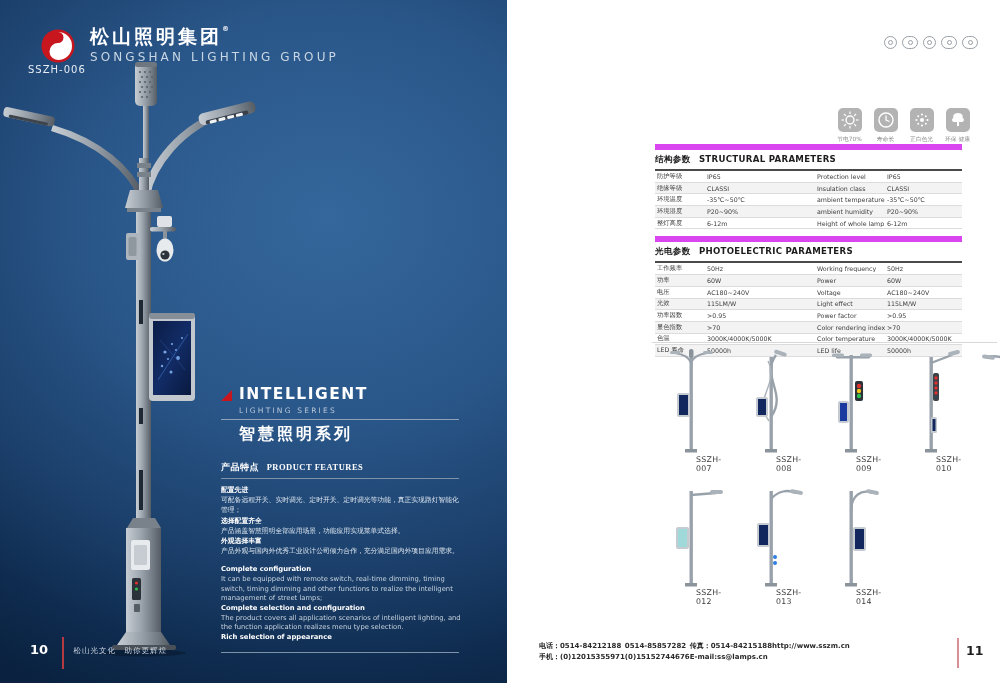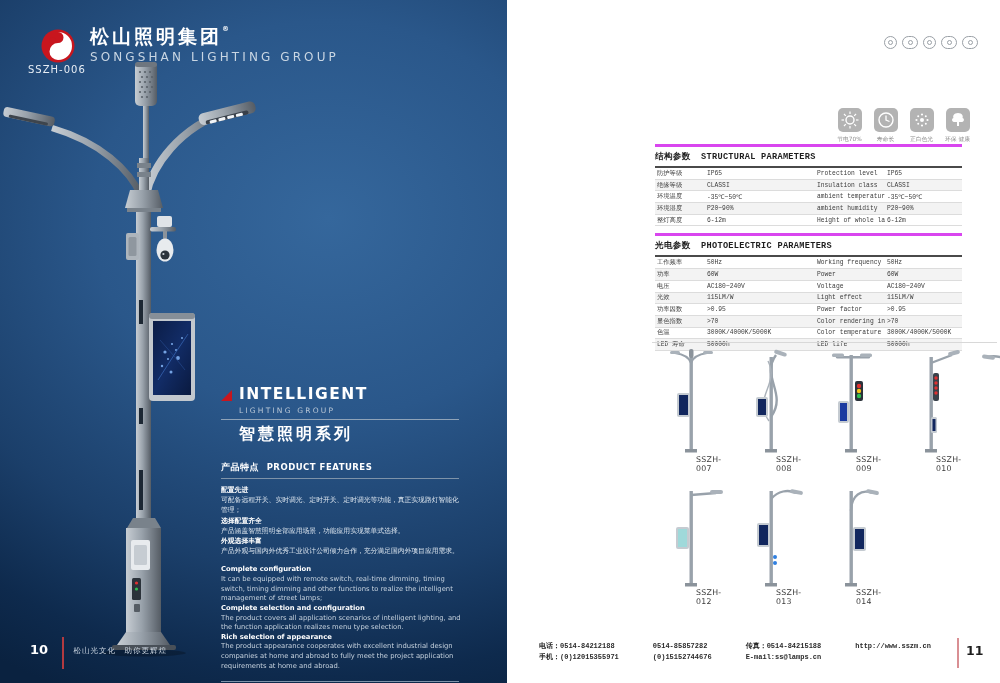--- a/index.html
+++ b/index.html
@@ -24,21 +24,21 @@
   .series-col { position:absolute; left:221px; top:385px; width:254px; }
   .series-title-row { display:flex; align-items:flex-end; }
   .tri-red { width:0; height:0; border-bottom:11px solid #c8161e; border-left:11px solid transparent; margin-right:7px; margin-bottom:2px; }
   .series-en { color:#fff; font-size:15.5px; font-weight:bold; letter-spacing:1.5px; }
   .series-sub { color:#b9c7d6; font-size:7.5px; letter-spacing:2.2px; margin:3px 0 0 18px; }
   .series-line { height:1px; background:#8fa3b8; margin:4px 0 4px 0; width:238px; }
   .series-cn { color:#fff; font-size:16px; font-weight:bold; letter-spacing:3px; margin-left:18px; }
 
   .features { margin-top:16px; margin-left:0; width:244px; }
   .feat-head { font-size:9px; font-weight:bold; color:#fff; letter-spacing:.5px; }
-  .feat-head .en { font-size:8.5px; margin-left:4px; }
+  .feat-head .en { font-size:8.5px; margin-left:4px;font-family:Liberation Serif, serif; }
   .feat-underline { height:1px; background:#7e93a9; width:238px; margin:4px 0 6px 0; }
   .feat-cn p.t, .feat-en p.t { font-weight:bold; color:#fff; }
   .feat-cn p { font-size:6.8px; line-height:1.5; color:#dde6ef; }
   .feat-en { margin-top:9px; }
   .feat-en p { font-size:6.8px; line-height:1.42; color:#c6d2de; }
   .feat-endline { height:1px; background:#7e93a9; width:238px; margin-top:10px; }
 
   .left-footer { position:absolute; left:30px; top:637px; display:flex; align-items:flex-start; }
   .pageno-left { color:#fff; font-size:13px; font-weight:bold; margin-top:5px; }
   .redbar-left { width:1.5px; height:32px; background:#b23a40; margin:0 10px 0 14px; }
@@ -53,37 +53,37 @@
   .cert-badge.oval { width:16px; border-radius:7px; }
   .cert-dot { width:5px; height:5px; border:1px solid #9aa0a6; border-radius:50%; }
 
   .icon-row { position:absolute; left:327px; top:108px; display:flex; gap:5px; }
   .feat-icon { width:31px; display:flex; flex-direction:column; align-items:center; }
   .feat-icon .box { width:24px; height:24px; background:#b3b3b3; border-radius:5px;
     display:flex; align-items:center; justify-content:center; }
   .feat-icon .lbl { font-size:5.8px; color:#8d8d8d; margin-top:3px; white-space:nowrap; }
 
   .tables { position:absolute; left:148px; top:144px; width:307px; }
-  .ptable { width:307px; border-top:3px solid #d946ef;font-family:Liberation Mono, monospace; }
+  .ptable { width:307px; border-top:6px solid #d946ef; }
   .ptable + .ptable { margin-top:7px; }
   .ptable-head { font-size:8.6px; font-weight:bold; color:#1d1d1d; letter-spacing:.3px;
     padding:4px 0 3px 0; border-bottom:2px solid #4a4a4a; }
   .ptable-head .en { margin-left:5px; }
   .t-row { display:grid; grid-template-columns:50px 110px 70px 77px; align-items:center;
     height:11.7px; border-bottom:1px solid #dcdcdc; font-size:6.3px; color:#3c3c3c; }
   .t-row:nth-child(odd) { background:#f3f3f3; }
   .t-row span { padding-left:2px; white-space:nowrap; overflow:hidden; }
 
   .product-grid { position:absolute; left:145px; top:342px; width:345px; height:268px;
     border-top:1px solid #d8d8d8; display:grid; grid-template-columns:repeat(5,1fr); grid-template-rows:1fr 1fr; }
   .pcell { position:relative; display:flex; flex-direction:column; align-items:center; padding-top:4px; }
   .pcell .plabel { position:absolute; bottom:4px; left:44px; font-size:7.8px; color:#3a3a3a; letter-spacing:.3px; }
 
-  .contact { position:absolute; left:32px; top:641px; display:flex; gap:34px;
-    font-size:7px; font-weight:bold; color:#2a2a2a;font-family:Liberation Mono, monospace; }
+  .contact { position:absolute; left:32px; top:641px; display:flex; gap:0;
+    font-size:7px; font-weight:bold; color:#2a2a2a; }
   .contact .col p { line-height:11px; white-space:nowrap; }
   .redbar-right { position:absolute; left:450px; top:638px; width:2px; height:30px; background:#d98f93; }
   .pageno-right { position:absolute; left:459px; top:643px; font-size:12.5px; font-weight:bold; color:#1d1d1d; }
 </style>
 </head>
 <body>
 
 <div class="spread">
 
   <div class="page-left">
@@ -217,21 +217,21 @@
         <div class="brand-en">SONGSHAN LIGHTING GROUP</div>
       </div>
     </div>
     <div class="model-no">SSZH-006</div>
 
     <div class="series-col">
       <div class="series-title-row">
         <span class="tri-red"></span>
         <span class="series-en">INTELLIGENT</span>
       </div>
-      <div class="series-sub">LIGHTING GROUP</div>
+      <div class="series-sub">LIGHTING SERIES</div>
       <div class="series-line"></div>
       <div class="series-cn">智慧照明系列</div>
 
       <div class="features">
         <div class="feat-head">
           <span>产品特点</span>
           <span class="en">PRODUCT FEATURES</span>
         </div>
         <div class="feat-underline"></div>
         <div class="feat-cn">
@@ -241,21 +241,20 @@
           <p>产品涵盖智慧照明全部应用场景，功能应用实现菜单式选择。</p>
           <p class="t">外观选择丰富</p>
           <p>产品外观与国内外优秀工业设计公司倾力合作，充分满足国内外项目应用需求。</p>
         </div>
         <div class="feat-en">
           <p class="t">Complete configuration</p>
           <p>It can be equipped with remote switch, real-time dimming, timing switch, timing dimming and other functions to realize the intelligent management of street lamps;</p>
           <p class="t">Complete selection and configuration</p>
           <p>The product covers all application scenarios of intelligent lighting, and the function application realizes menu type selection.</p>
           <p class="t">Rich selection of appearance</p>
-          <p>The product appearance cooperates with excellent industrial design companies at home and abroad to fully meet the project application requirements at home and abroad.</p>
         </div>
         <div class="feat-endline"></div>
       </div>
     </div>
 
     <div class="left-footer">
       <span class="pageno-left">10</span>
       <span class="redbar-left"></span>
       <span class="slogan">松山光文化　助你更辉煌</span>
     </div>

